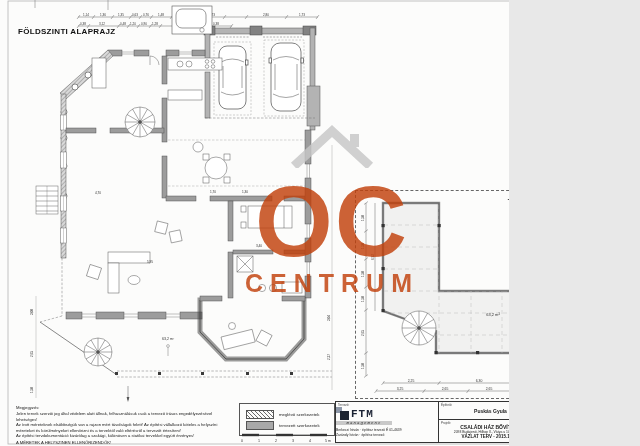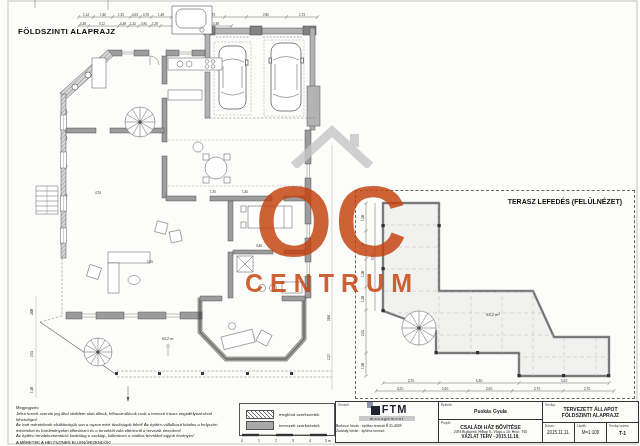--- a/index.html
+++ b/index.html
@@ -1,16 +1,16 @@
 <!DOCTYPE html>
 <html><head>
 <meta charset="utf-8">
 <style>
   html,body{margin:0;padding:0;background:#e8e8e8;}
-  .page{position:relative;width:640px;height:446px;background:#fcfcfb;overflow:hidden;
+  .page{position:relative;width:509px;height:446px;background:#fcfcfb;overflow:hidden;
         font-family:"Liberation Sans",sans-serif;color:#222;}
   .abs{position:absolute;}
   svg text{font-family:"Liberation Sans",sans-serif;fill:#333;}
   .plan-title{font-size:8px;font-weight:bold;color:#111;letter-spacing:.3px;}
   
   .terrace-box{border:1px dashed #666;background:transparent;}
   .terrace-title{position:absolute;top:7px;right:12px;font-size:7px;font-weight:bold;color:#111;}
   
   .wm{color:#c2410c;text-align:center;opacity:.82;z-index:6;pointer-events:none;line-height:1;}
   .wm-oc{font-size:100px;font-weight:bold;letter-spacing:2px;}
@@ -33,21 +33,21 @@
   .tb-lbl{position:absolute;top:1px;left:2px;font-size:3px;color:#444;}
   .tb-row{position:relative;border-bottom:1px solid #333;}
   .tb-row:last-child{border-bottom:none;}
   .cen{display:flex;flex-direction:column;align-items:center;justify-content:center;text-align:center;height:100%;}
   .b{font-weight:bold;}
   .f5{font-size:5px;} .f45{font-size:4.5px;} .f35{font-size:3.4px;}
   .tb-cells{display:flex;height:100%;}
   .tb-cell{position:relative;flex:1;border-right:1px solid #333;}
   .tb-cell:last-child{border-right:none;}
   
-  .ftm{display:flex;flex-direction:column;align-items:center;}
+  .ftm{display:flex;flex-direction:column;margin-top:5px;font-family:Liberation Mono, monospace;}
   .ftm-top{display:flex;align-items:flex-end;}
   .ftm-mark{position:relative;width:13px;height:13px;margin-right:2px;}
   .ftm-mark .sq1{position:absolute;left:0;top:0;width:6px;height:6px;background:#8d97a8;}
   .ftm-mark .sq2{position:absolute;right:0;bottom:0;width:9px;height:9px;background:#1d2430;}
   .ftm-txt{font-size:11px;font-weight:bold;color:#1a2233;letter-spacing:1px;line-height:1;}
   .ftm-sub{width:56px;background:#c9c9c9;color:#333;font-size:4.2px;text-align:center;
            font-style:italic;letter-spacing:1px;margin-top:1px;}
   .ftm-names{margin-top:3px;text-align:left;font-size:3.4px;line-height:1.5;color:#222;}
 </style>
 </head>

